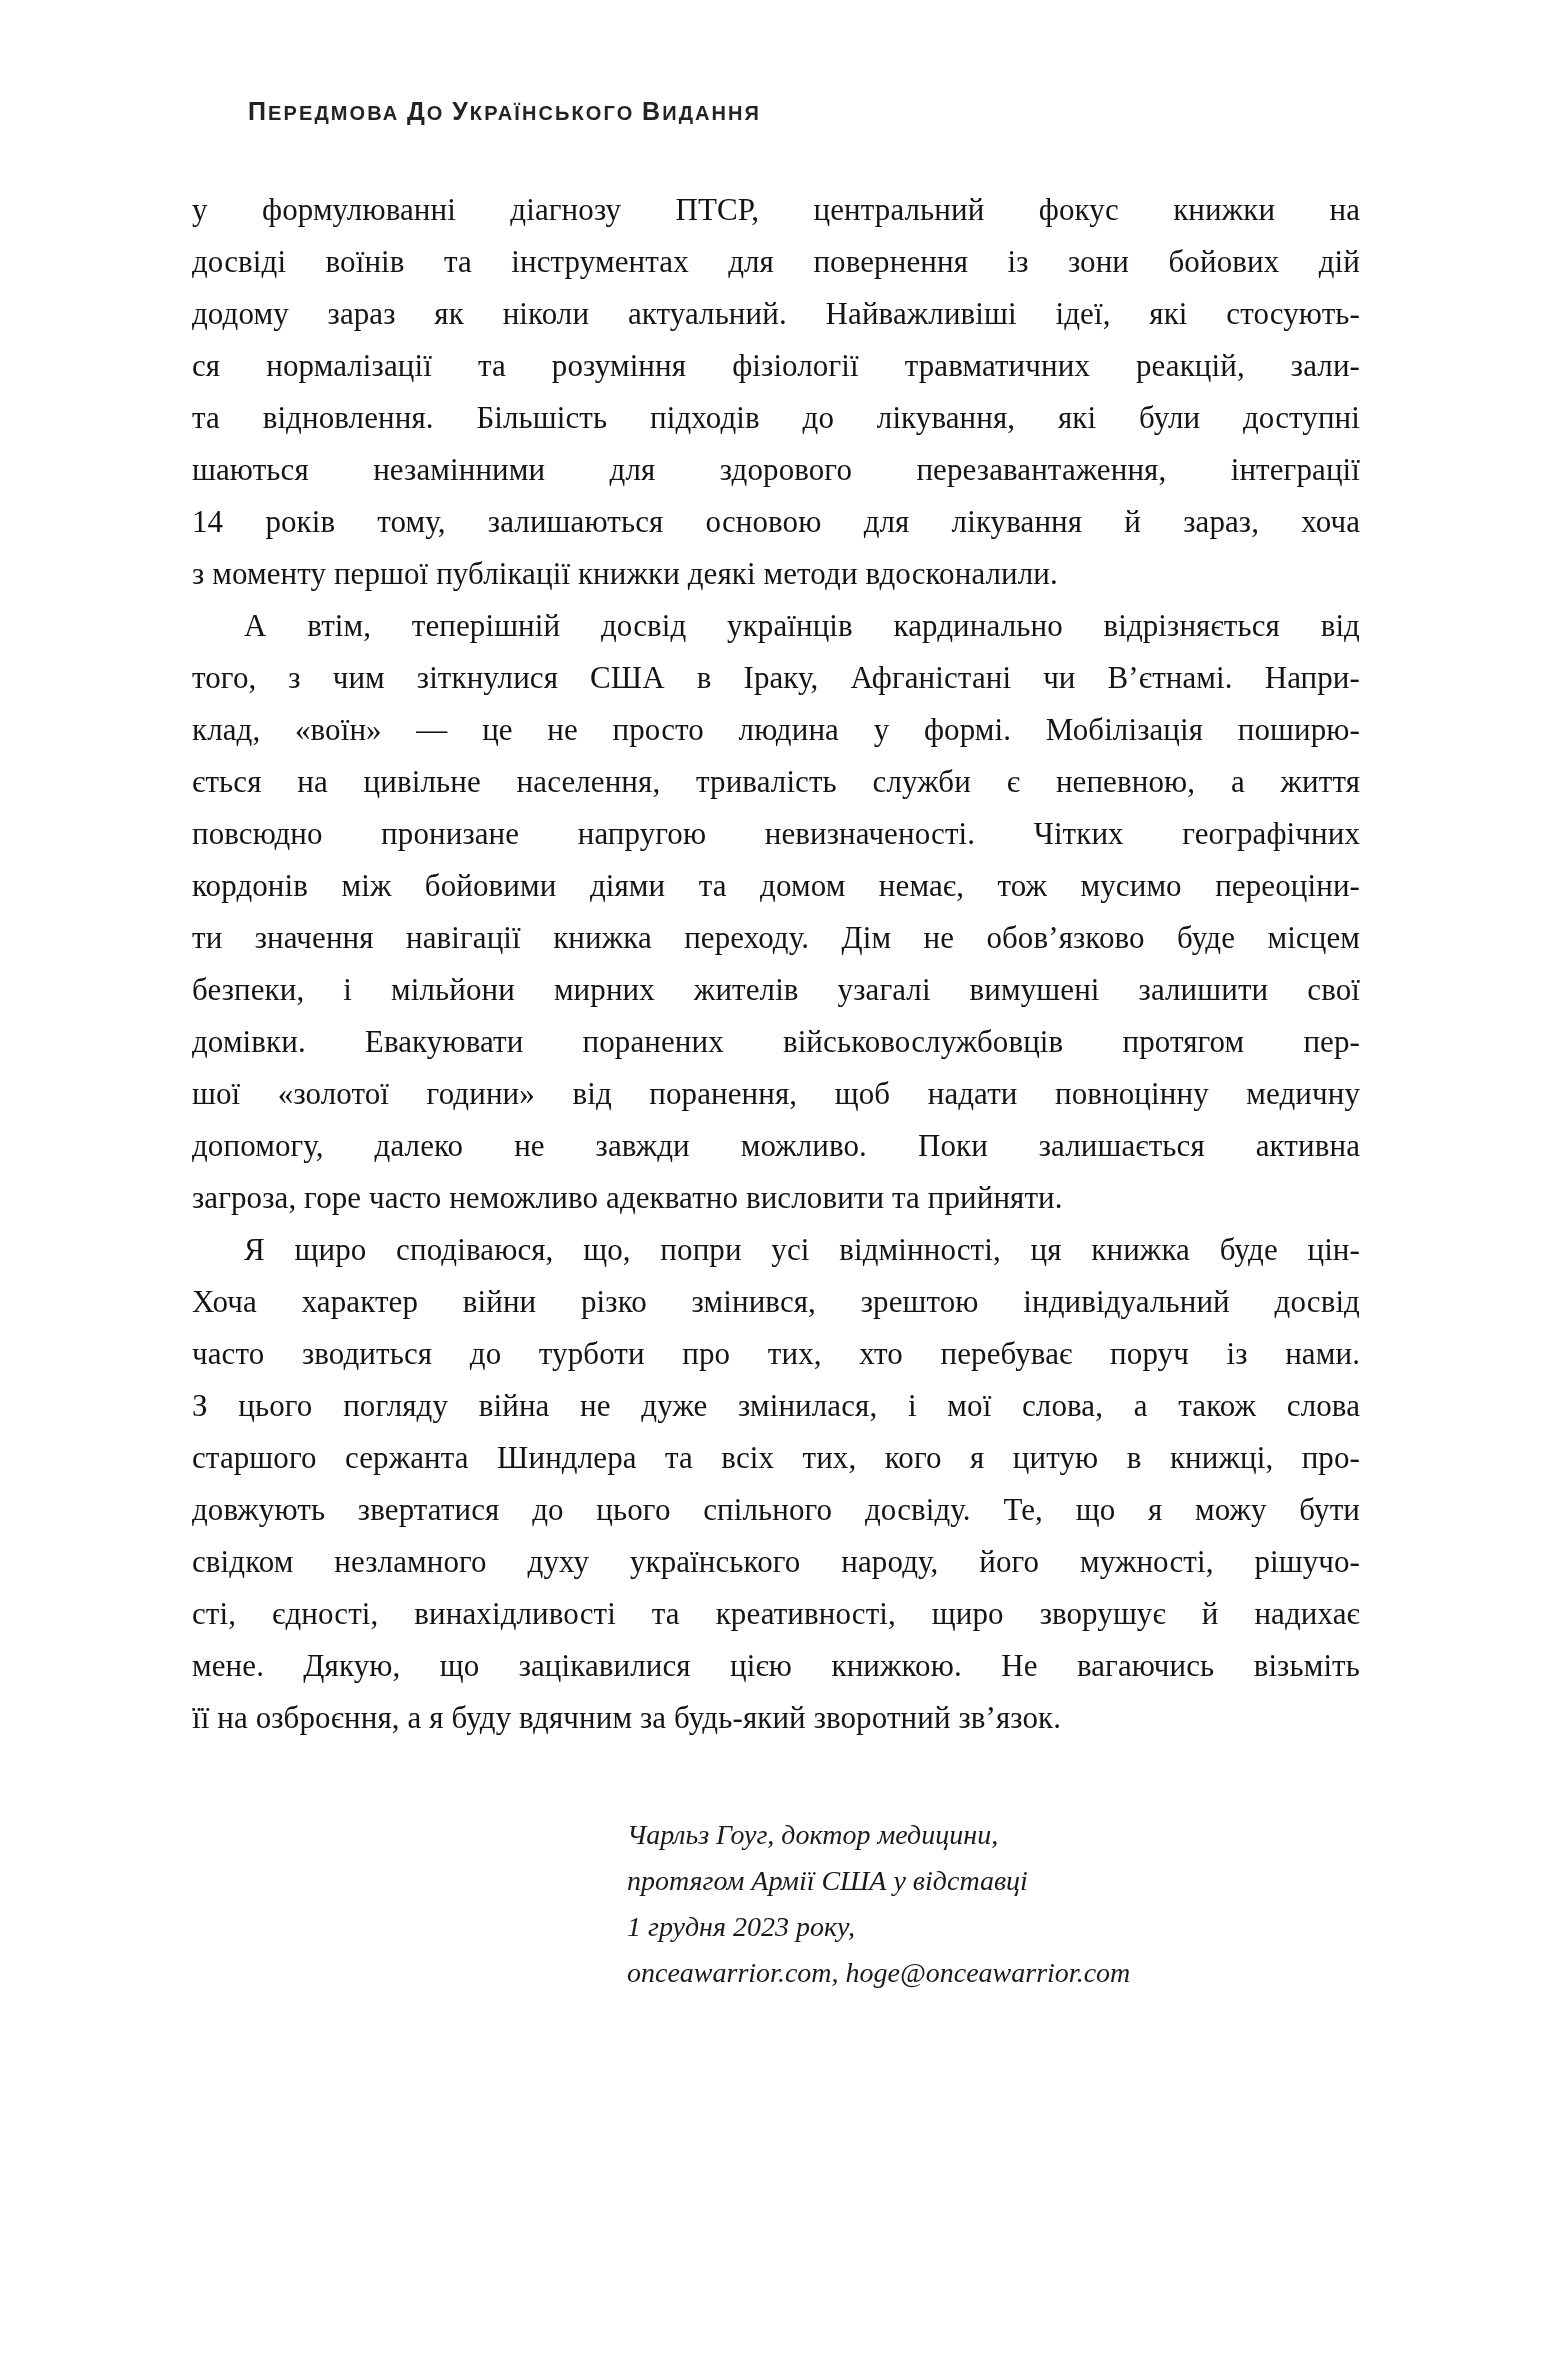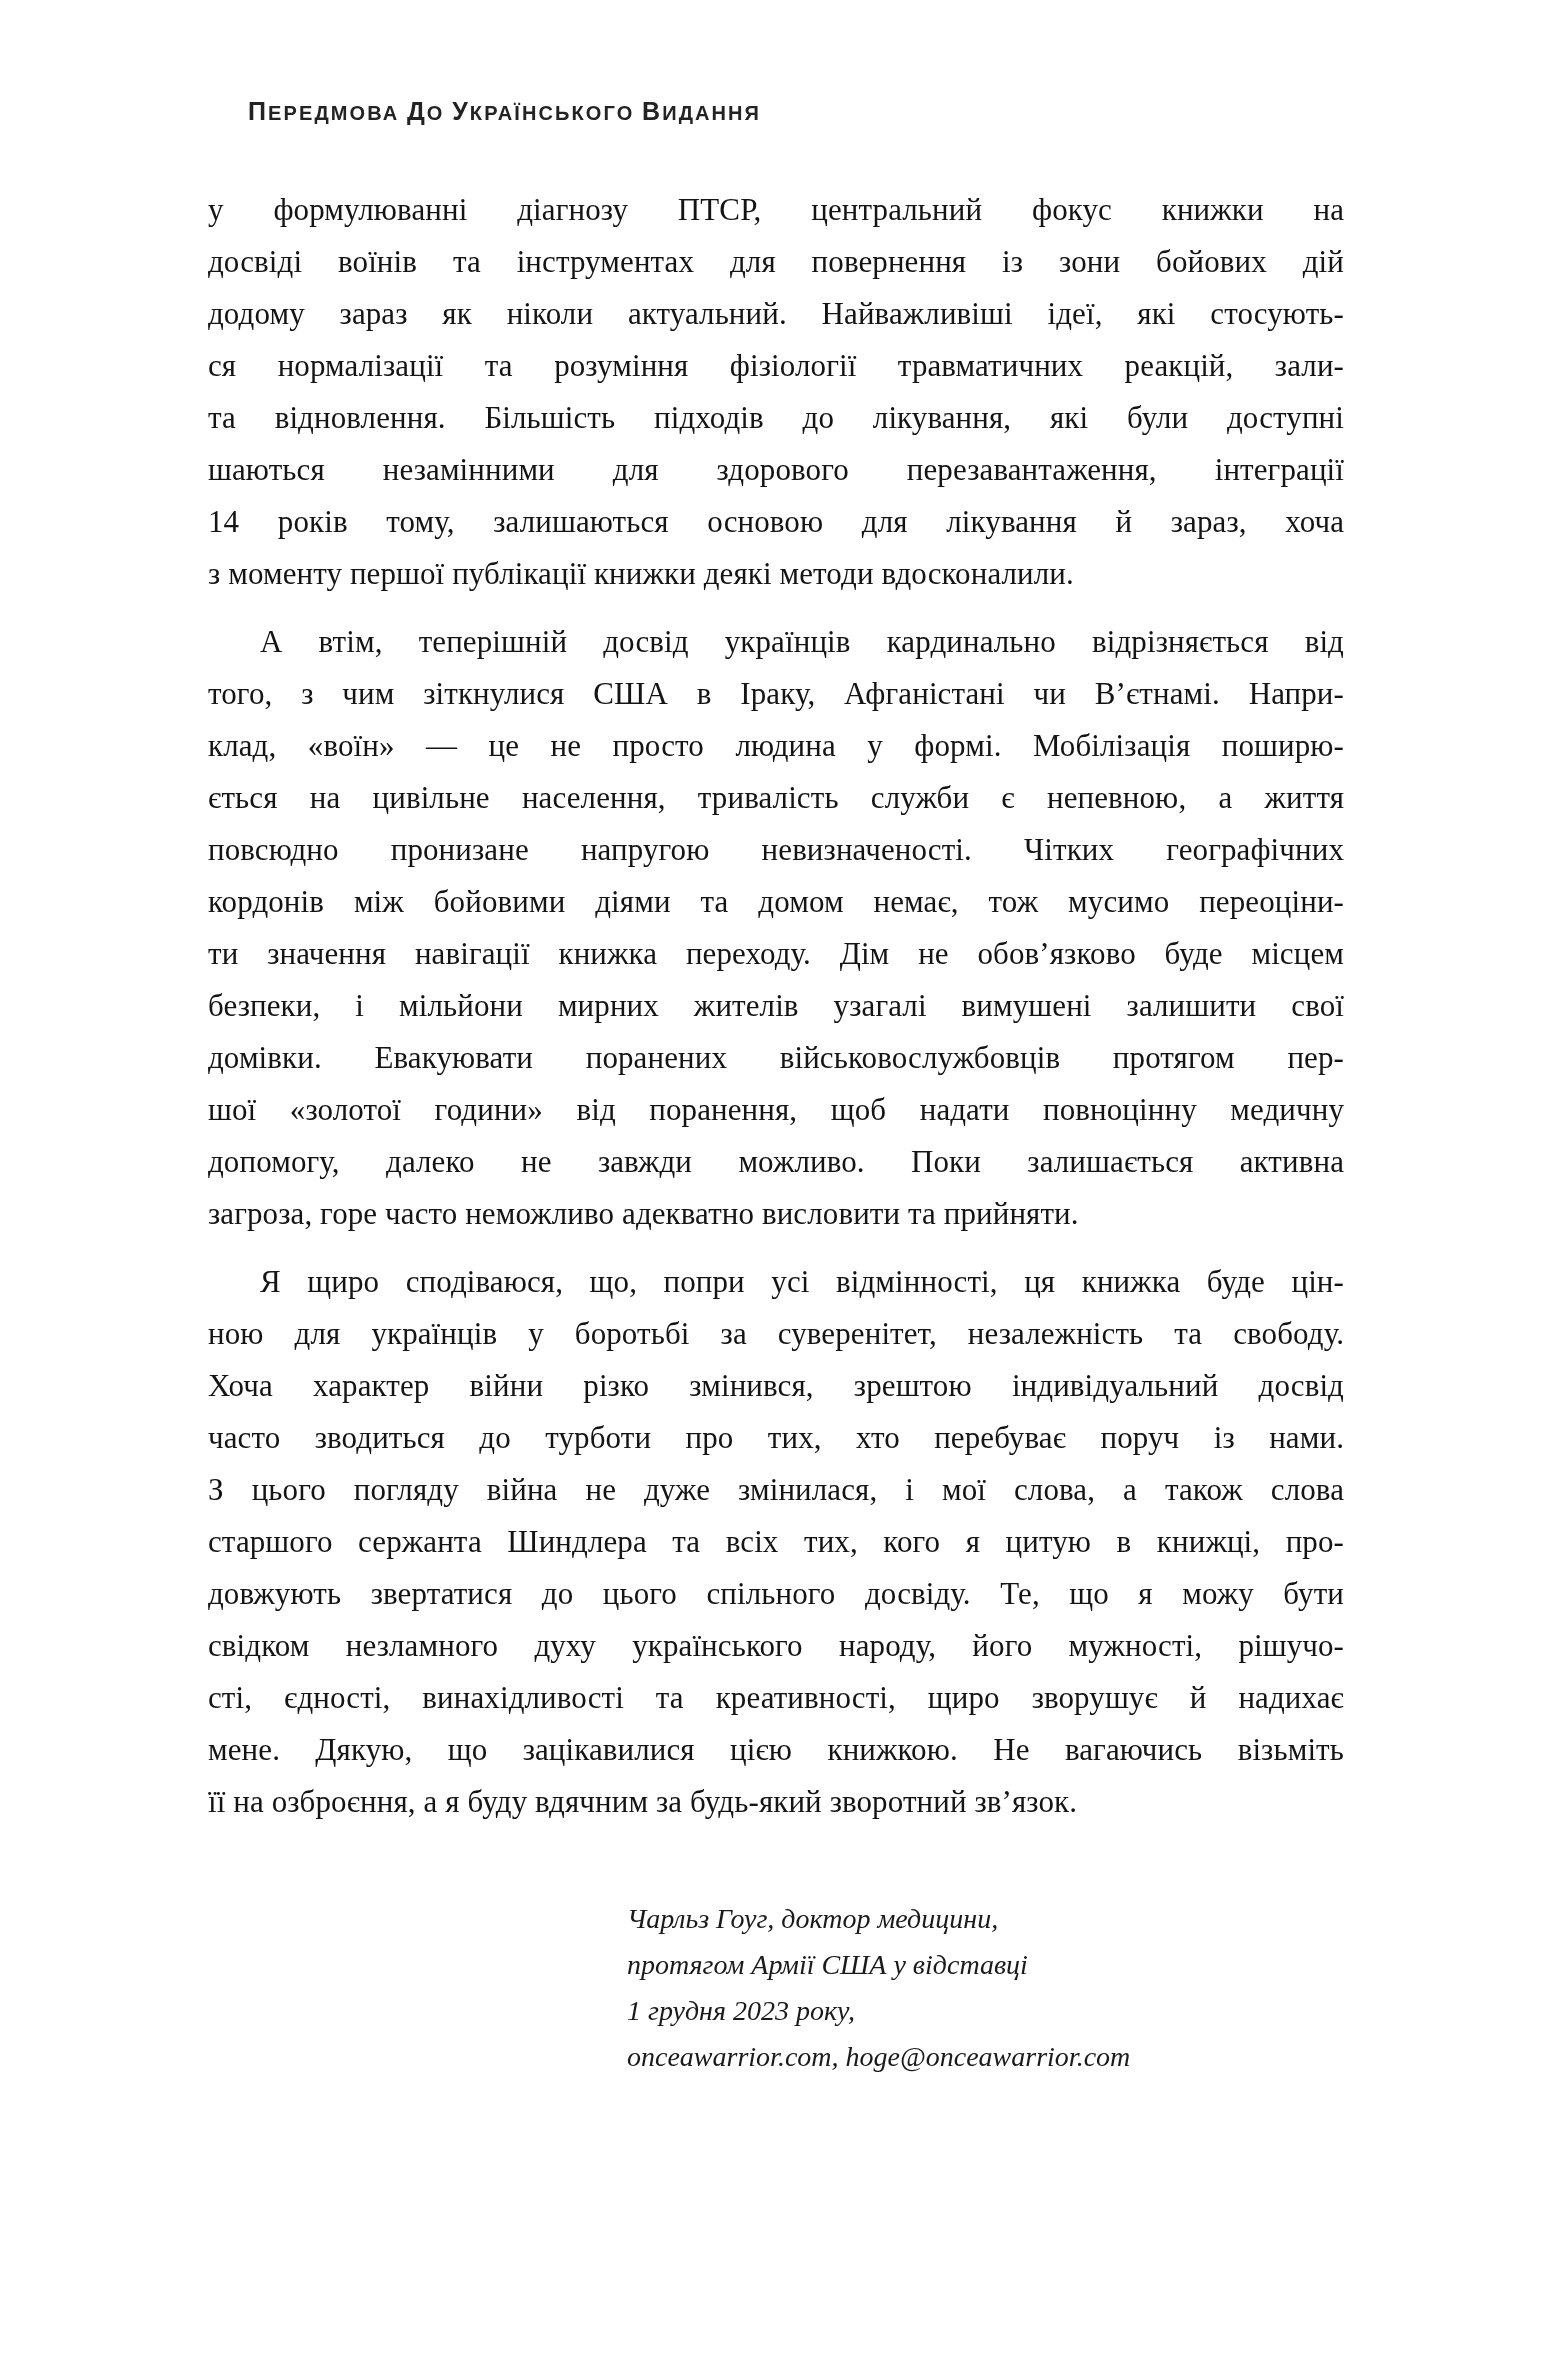--- a/index.html
+++ b/index.html
@@ -51,21 +51,21 @@
   
   .body-text {
     font-size: 31px;
     line-height: 52px;
     text-align: justify;
     text-justify: inter-word;
     color: #141414;
     letter-spacing: 0.1px;
   }
   .body-text p {
-    margin: 16px;
+    margin: 0;
     text-indent: 0;
   }
   
   .ln {
     display: block;
     white-space: nowrap;
   }
   .ln.j {
     text-align: justify;
     text-align-last: justify;
@@ -121,21 +121,20 @@
         <span class="ln j">ти значення навігації книжка переходу. Дім не обов’язково буде місцем</span>
         <span class="ln j">безпеки, і мільйони мирних жителів узагалі вимушені залишити свої</span>
         <span class="ln j">домівки. Евакуювати поранених військовослужбовців протягом пер-</span>
         <span class="ln j">шої «золотої години» від поранення, щоб надати повноцінну медичну</span>
         <span class="ln j">допомогу, далеко не завжди можливо. Поки залишається активна</span>
         <span class="ln j last">загроза, горе часто неможливо адекватно висловити та прийняти.</span>
       </p>
 
       <p class="body-para">
         <span class="ln j" style="text-indent:52px;">Я щиро сподіваюся, що, попри усі відмінності, ця книжка буде цін-</span>
-        <span class="ln j">ною для українців у боротьбі за суверенітет, незалежність та свободу.</span>
         <span class="ln j">Хоча характер війни різко змінився, зрештою індивідуальний досвід</span>
         <span class="ln j">часто зводиться до турботи про тих, хто перебуває поруч із нами.</span>
         <span class="ln j">З цього погляду війна не дуже змінилася, і мої слова, а також слова</span>
         <span class="ln j">старшого сержанта Шиндлера та всіх тих, кого я цитую в книжці, про-</span>
         <span class="ln j">довжують звертатися до цього спільного досвіду. Те, що я можу бути</span>
         <span class="ln j">свідком незламного духу українського народу, його мужності, рішучо-</span>
         <span class="ln j">сті, єдності, винахідливості та креативності, щиро зворушує й надихає</span>
         <span class="ln j">мене. Дякую, що зацікавилися цією книжкою. Не вагаючись візьміть</span>
         <span class="ln j last">її на озброєння, а я буду вдячним за будь-який зворотний зв’язок.</span>
       </p>

